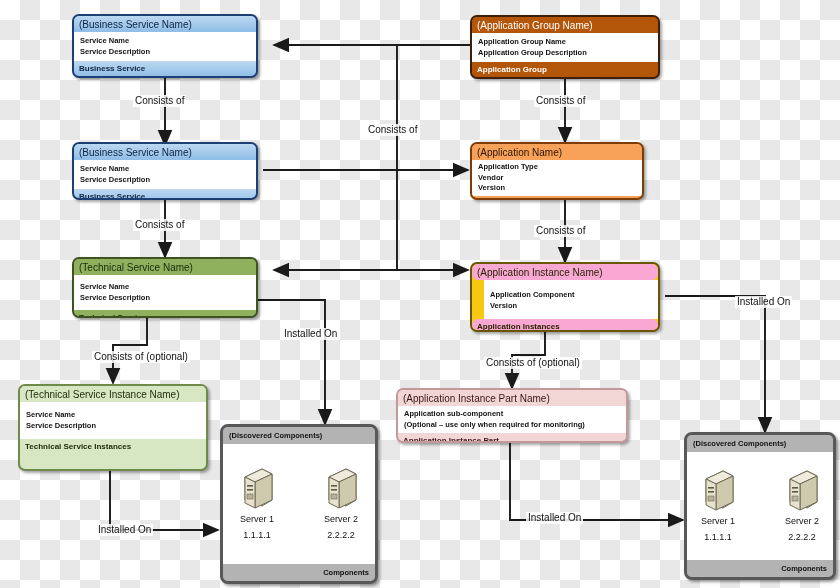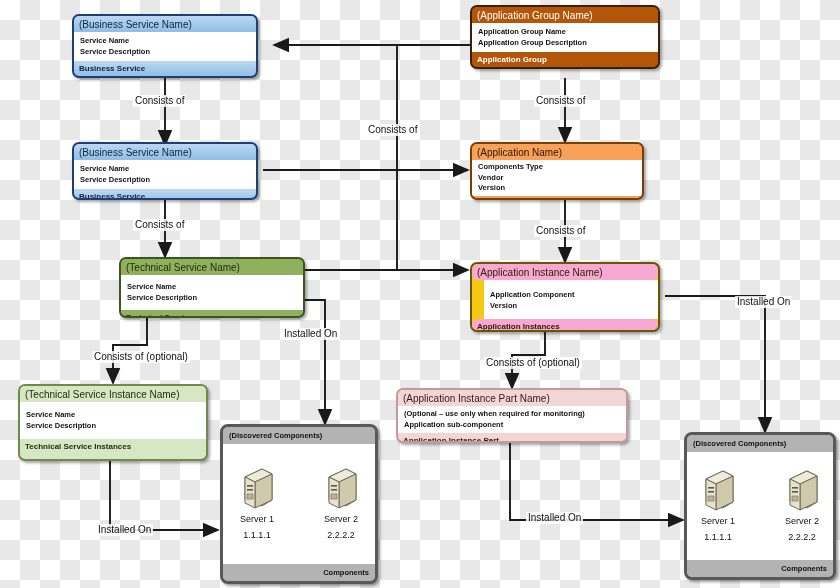--- a/index.html
+++ b/index.html
@@ -30,21 +30,21 @@
   
   .n-brown{border:2px solid #3d1e06;background:#b4560a;}
   .n-brown .hdr,.n-brown .ftr{background:#b4560a;color:#ffffff;}
   
   .n-orange{border:2px solid #7d3b05;background:#f4862c;}
   .n-orange .hdr,.n-orange .ftr{background:#f8a158;color:#2b1402;}
   
   .n-yellow{border:2px solid #6a5503;background:#f5c811;}
   .n-yellow .hdr,.n-yellow .ftr{background:#f9a8d4;color:#2b2300;border-radius:6px;}
   
-  .n-green{border:2px solid #3f5221;background:#8fb15e;margin-left:47px;}
+  .n-green{border:2px solid #3f5221;background:#8fb15e;}
   .n-green .hdr,.n-green .ftr{background:#8fb15e;color:#1d2a0b;}
   
   .n-pgreen{border:2px solid #6f8a4b;background:#d7e6c3;}
   .n-pgreen .hdr,.n-pgreen .ftr{background:#d7e6c3;color:#1d2a0b;}
   
   .n-pink{border:2px solid #c39a9a;background:#f2d6d6;}
   .n-pink .hdr,.n-pink .ftr{background:#f2d6d6;color:#3a1616;}
 
   
   .comp{position:absolute;border-radius:8px;box-sizing:border-box;
@@ -109,42 +109,42 @@
 
   <div class="node n-blue" style="left:72px;top:14px;width:186px;height:64px;">
     <div class="hdr">(Business Service Name)</div>
     <div class="body">
       <div>Service Name</div>
       <div>Service Description</div>
     </div>
     <div class="ftr">Business Service</div>
   </div>
 
-  <div class="node n-brown" style="left:470px;top:5px;width:190px;height:64px;">
+  <div class="node n-brown" style="left:470px;top:15px;width:190px;height:64px;">
     <div class="hdr">(Application Group Name)</div>
     <div class="body">
       <div>Application Group Name</div>
       <div>Application Group Description</div>
     </div>
     <div class="ftr">Application Group</div>
   </div>
 
   <div class="node n-blue" style="left:72px;top:142px;width:186px;height:58px;">
     <div class="hdr">(Business Service Name)</div>
     <div class="body">
       <div>Service Name</div>
       <div>Service Description</div>
     </div>
     <div class="ftr">Business Service</div>
   </div>
 
   <div class="node n-orange" style="left:470px;top:142px;width:174px;height:58px;">
     <div class="hdr">(Application Name)</div>
     <div class="body" style="padding-top:2px;padding-bottom:2px;">
-      <div>Components Type</div>
+      <div>Application Type</div>
       <div>Vendor</div>
       <div>Version</div>
     </div>
     <div class="ftr">Application</div>
   </div>
 
   <div class="node n-green" style="left:72px;top:257px;width:186px;height:61px;">
     <div class="hdr">(Technical Service Name)</div>
     <div class="body" style="padding-top:7px;padding-bottom:7px;">
       <div>Service Name</div>
@@ -155,34 +155,34 @@
 
   <div class="node n-yellow" style="left:470px;top:262px;width:190px;height:70px;">
     <div class="hdr">(Application Instance Name)</div>
     <div class="body" style="padding-top:10px;padding-bottom:8px;margin-left:12px;">
       <div>Application Component</div>
       <div>Version</div>
     </div>
     <div class="ftr">Application Instances</div>
   </div>
 
-  <div class="node n-pgreen" style="left:18px;top:384px;width:190px;height:77px;">
+  <div class="node n-pgreen" style="left:18px;top:384px;width:190px;height:87px;">
     <div class="hdr">(Technical Service Instance Name)</div>
     <div class="body" style="padding-top:8px;padding-bottom:8px;">
       <div>Service Name</div>
       <div>Service Description</div>
     </div>
     <div class="ftr">Technical Service Instances</div>
   </div>
 
   <div class="node n-pink" style="left:396px;top:388px;width:232px;height:55px;">
     <div class="hdr">(Application Instance Part Name)</div>
     <div class="body" style="padding-top:3px;padding-bottom:3px;">
+      <div>Application sub-component</div>
       <div>(Optional – use only when required for monitoring)</div>
-      <div>Application sub-component</div>
     </div>
     <div class="ftr">Application Instance Part</div>
   </div>
 
   <div class="comp" style="left:220px;top:424px;width:158px;height:160px;">
     <div class="chdr">(Discovered Components)</div>
     <div class="cbody">
       <div class="srv">
         <svg width="34" height="42" viewBox="0 0 34 42">
           <polygon points="5,10 22,2 32,7 32,33 22,39 5,33" fill="#ded9c3" stroke="#6f6a55" stroke-width="1"></polygon>

